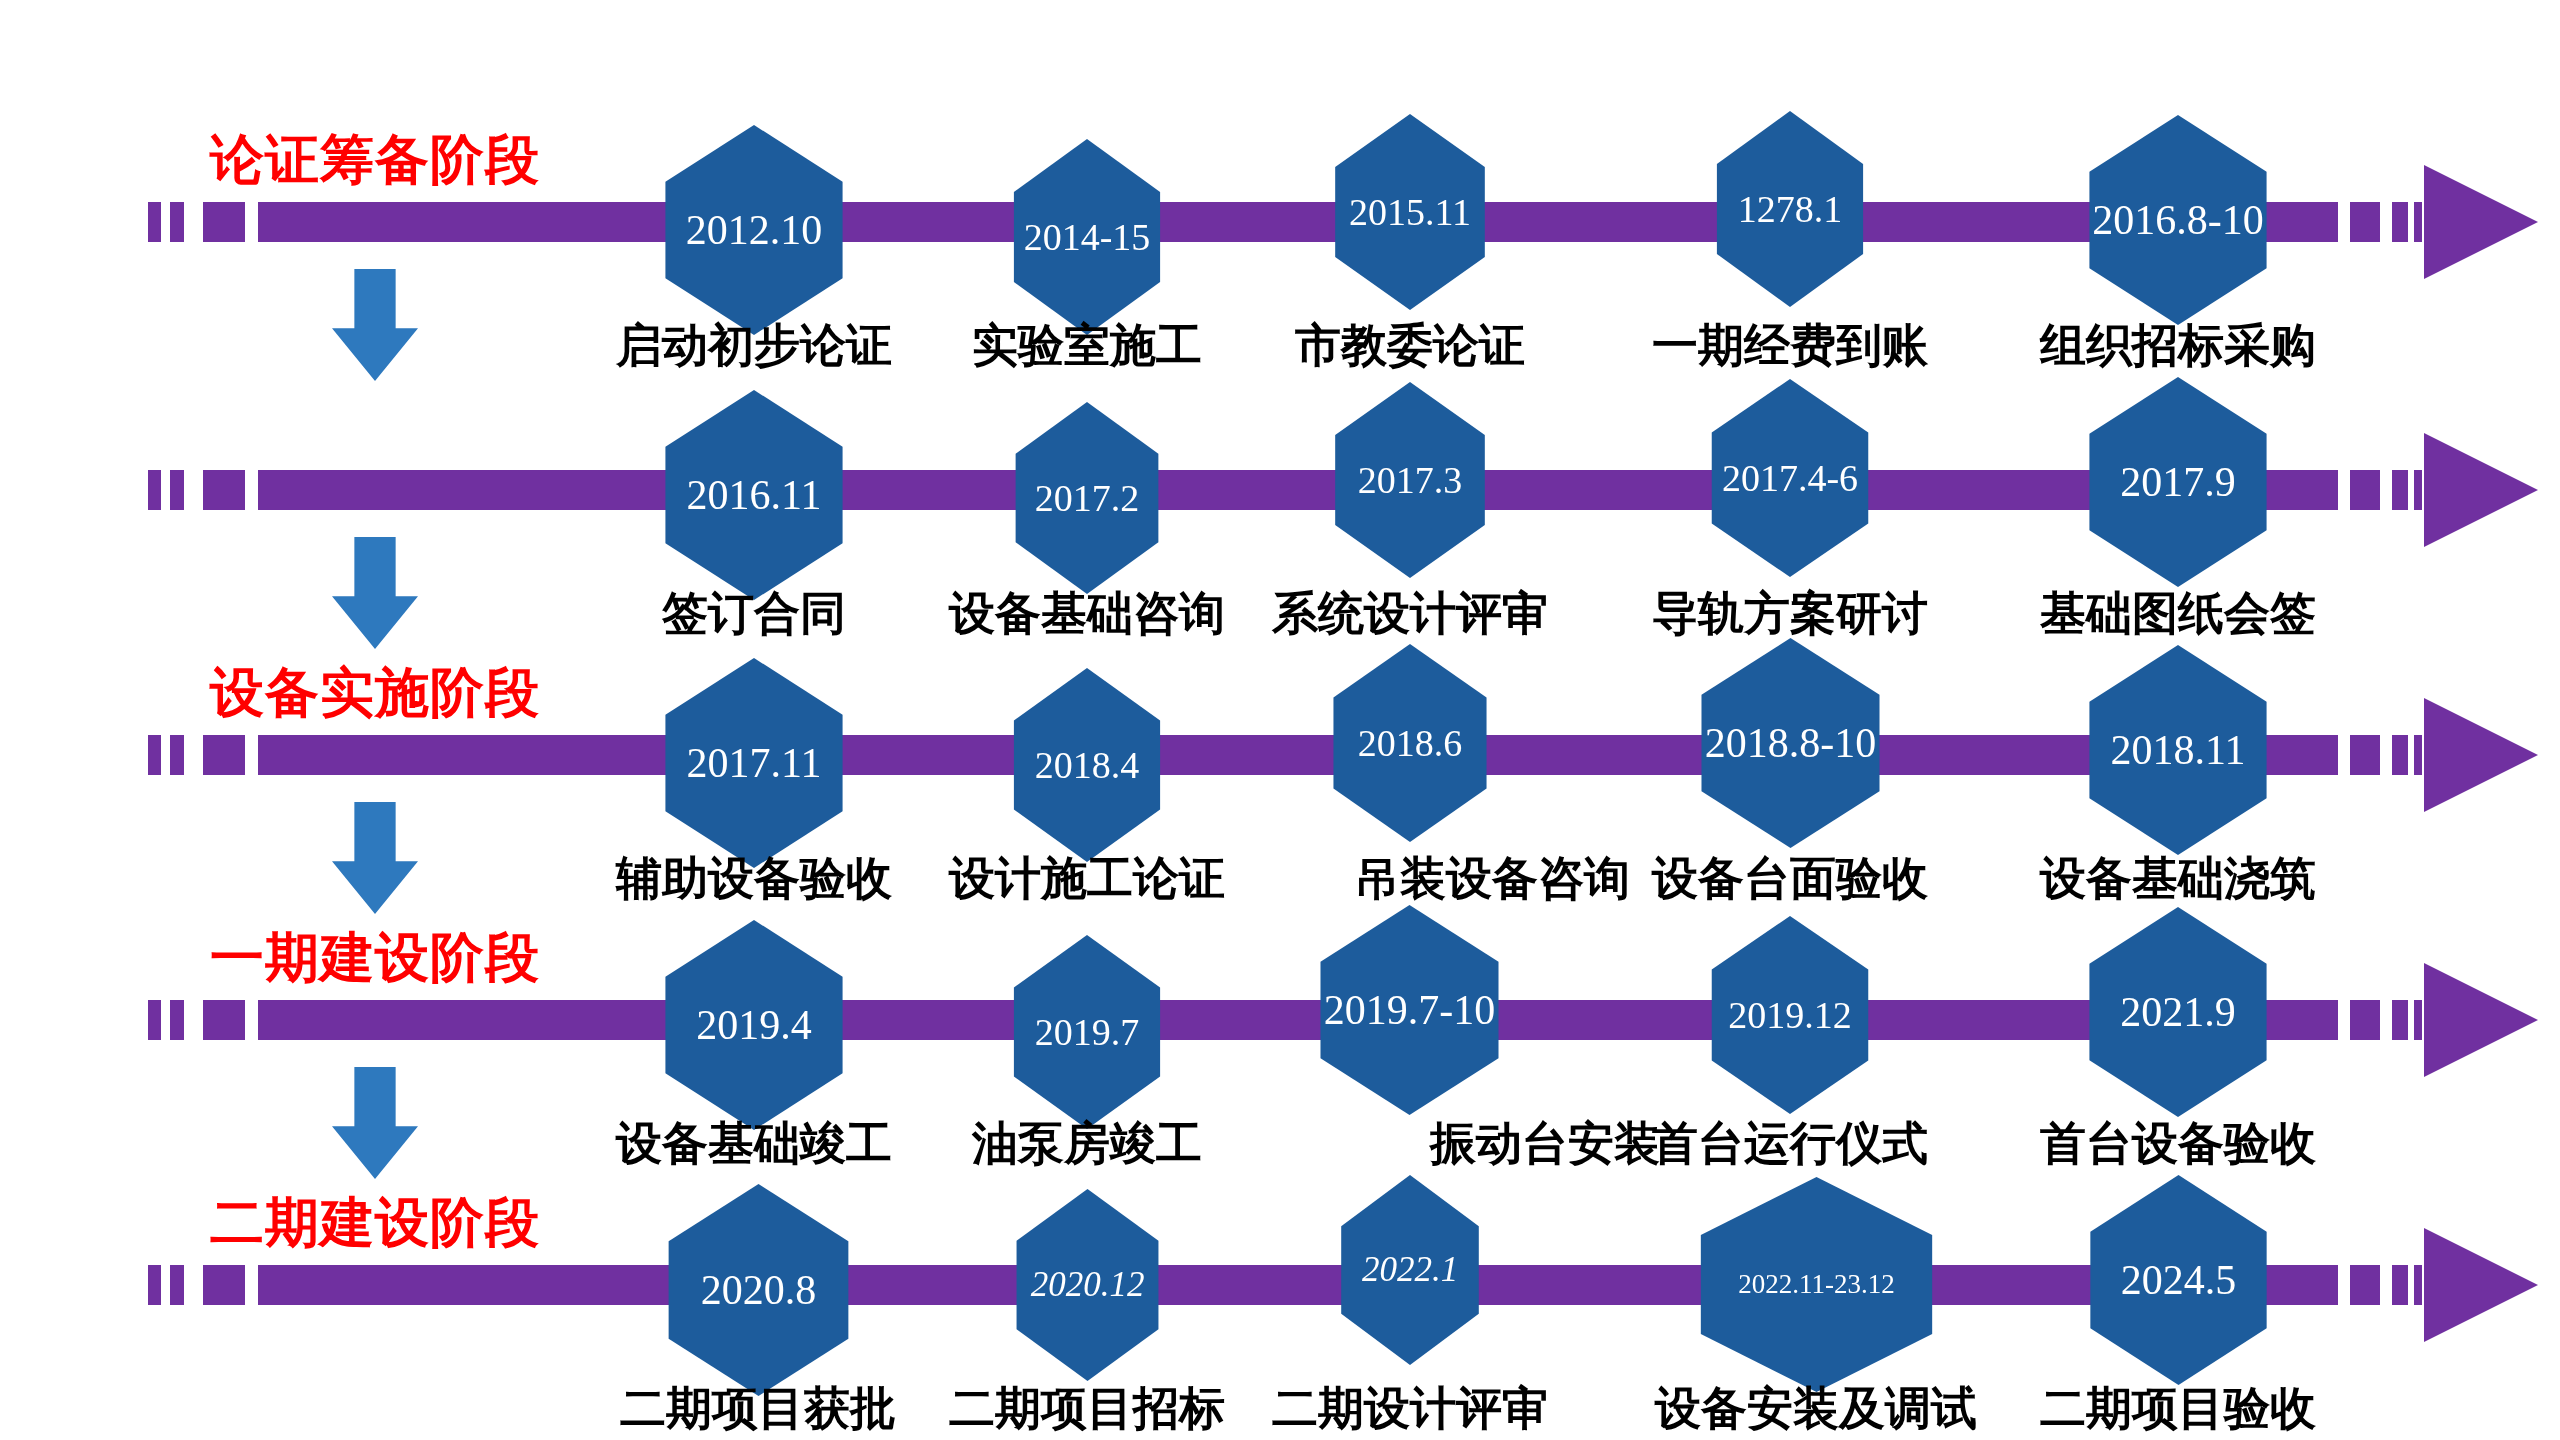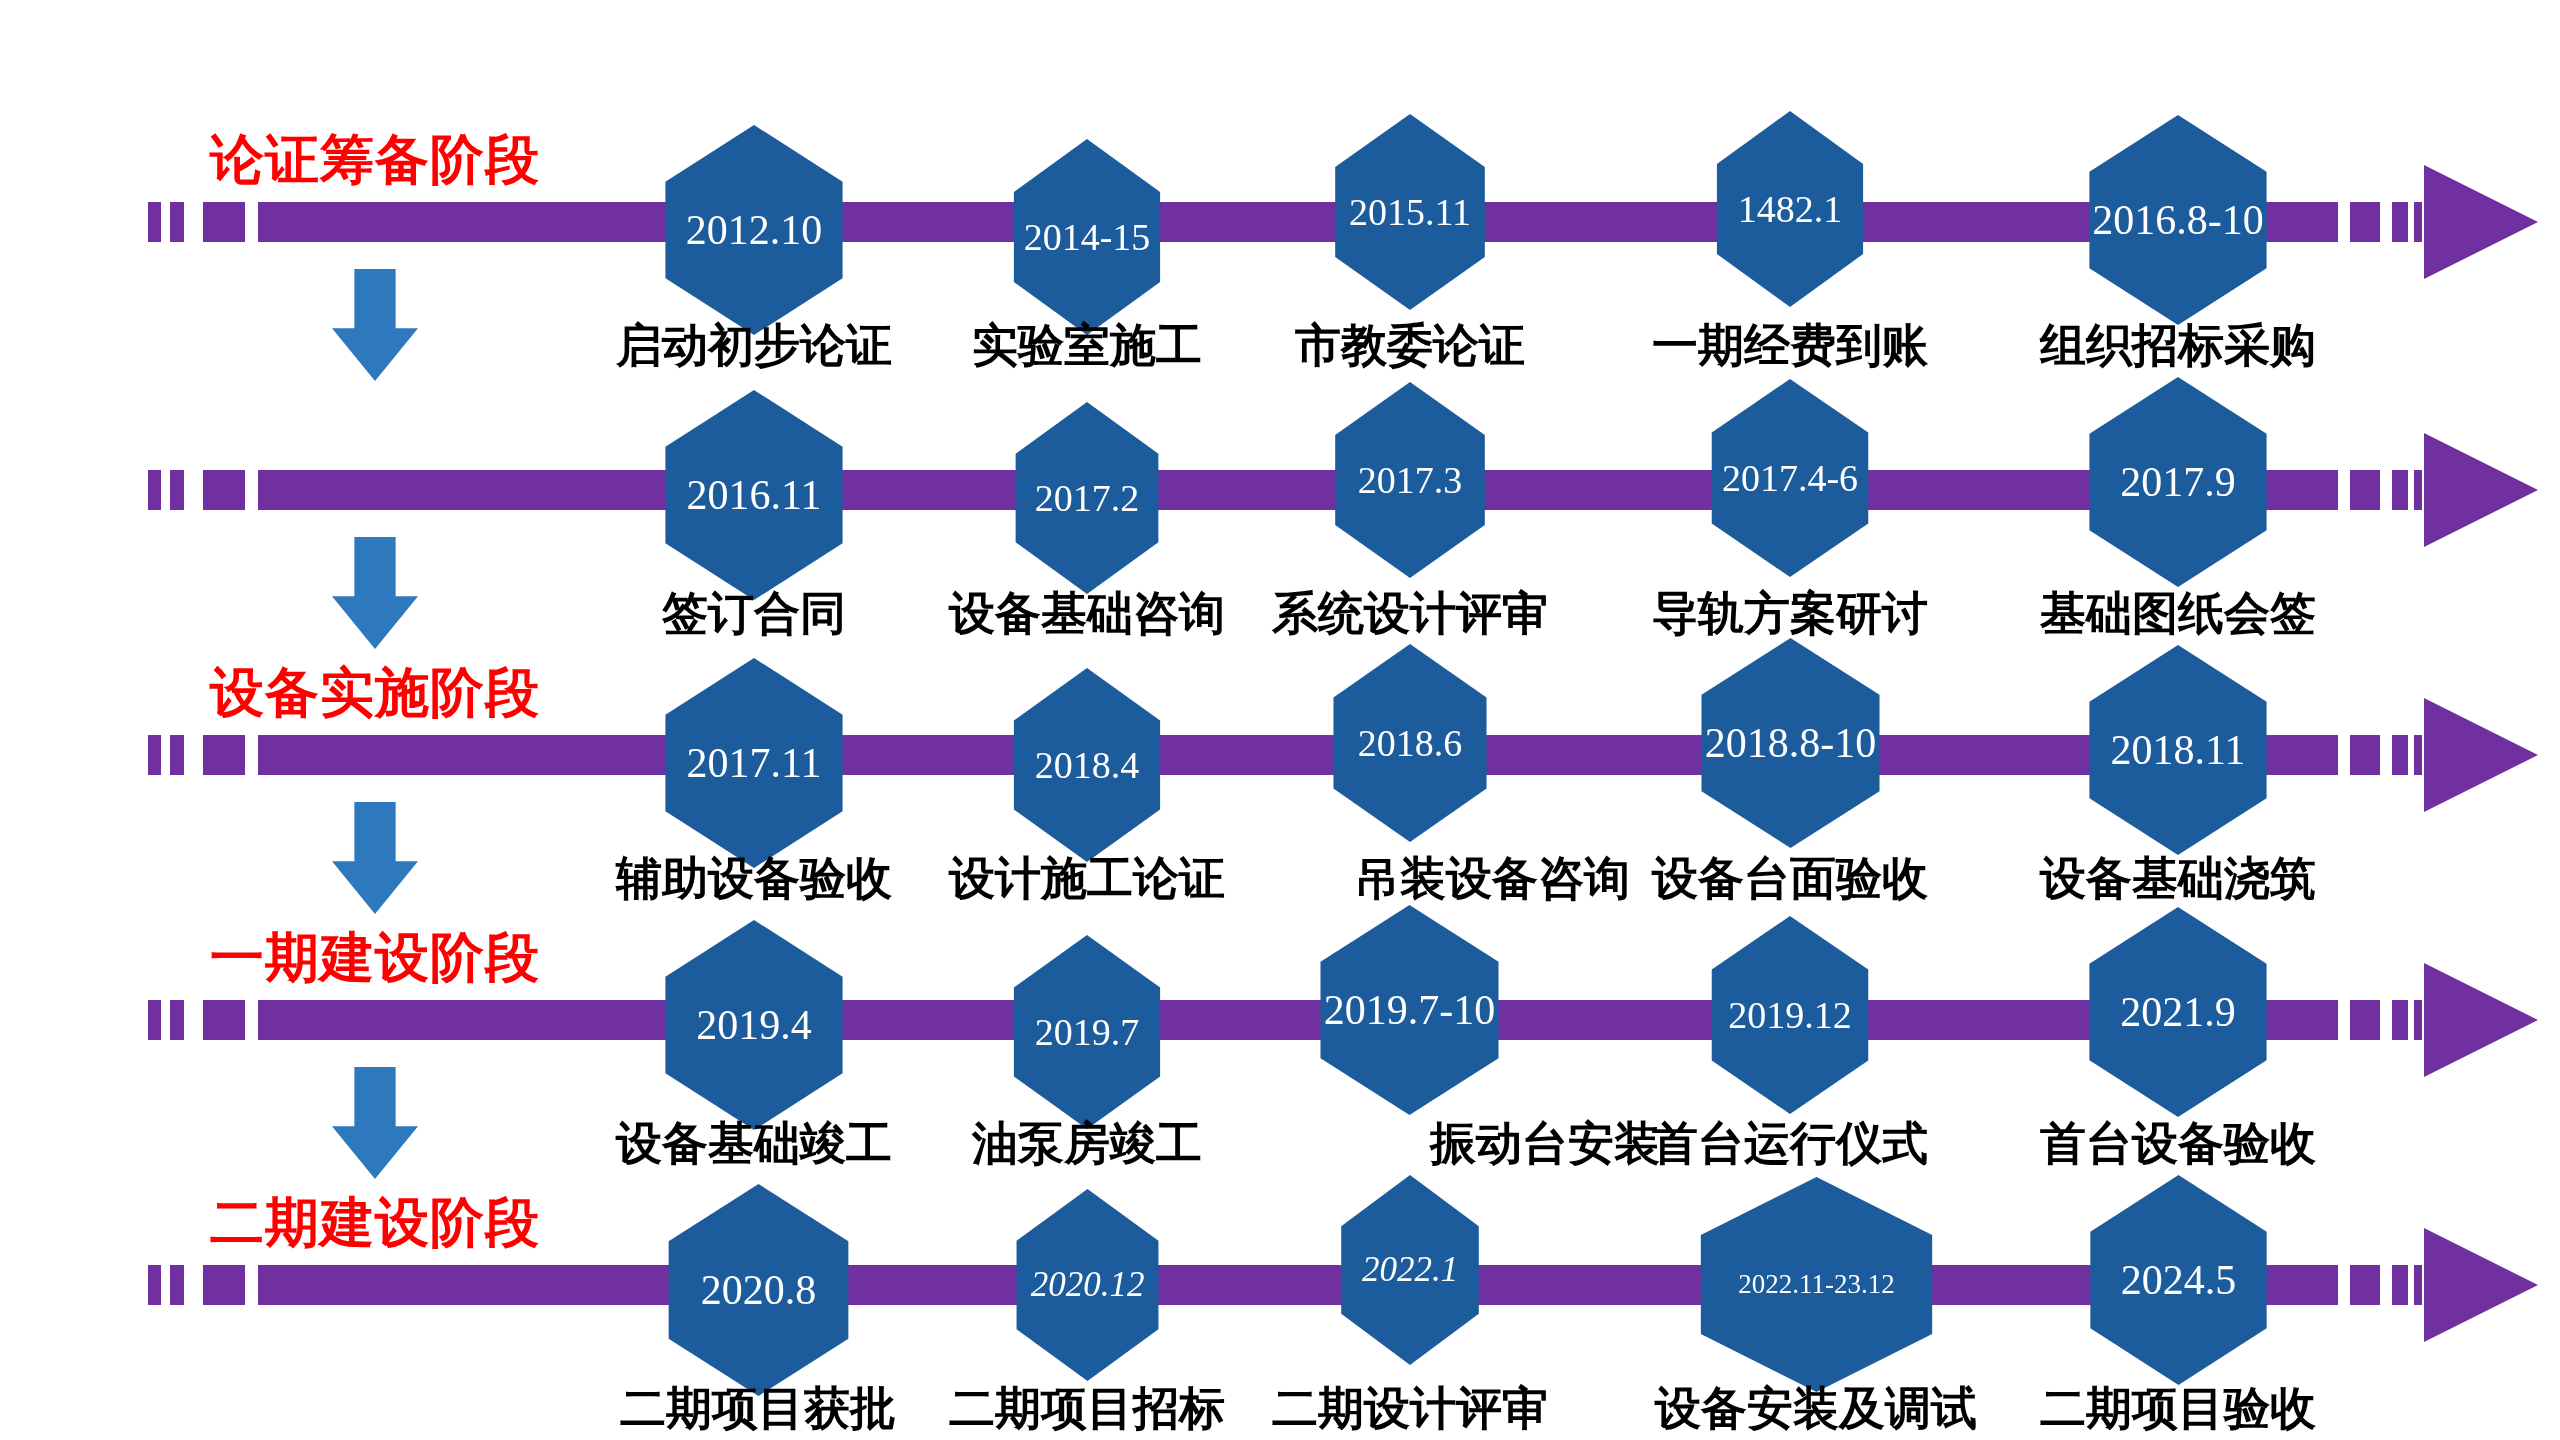--- a/index.html
+++ b/index.html
@@ -81,21 +81,21 @@
   <div class="hex fs-l" style="left:651px;top:125px;width:206px;height:210px;">
       <span>2012.10</span>
     </div>
   <div class="hex fs-m" style="left:1002px;top:139px;width:170px;height:196px;">
       <span>2014-15</span>
     </div>
   <div class="hex fs-m" style="left:1323px;top:114px;width:174px;height:196px;">
       <span>2015.11</span>
     </div>
   <div class="hex fs-m" style="left:1705px;top:111px;width:170px;height:196px;">
-      <span>1482.1</span>
+      <span>1278.1</span>
     </div>
   <div class="hex fs-l" style="left:2075px;top:115px;width:206px;height:210px;">
       <span>2016.8-10</span>
     </div>
   <div class="mlabel" style="left:534px;top:317px;">启动初步论证</div>
   <div class="mlabel" style="left:867px;top:317px;">实验室施工</div>
   <div class="mlabel" style="left:1190px;top:317px;">市教委论证</div>
   <div class="mlabel" style="left:1570px;top:317px;">一期经费到账</div>
   <div class="mlabel" style="left:1958px;top:317px;">组织招标采购</div>
   <div class="darrow" style="top:269px;"></div>

